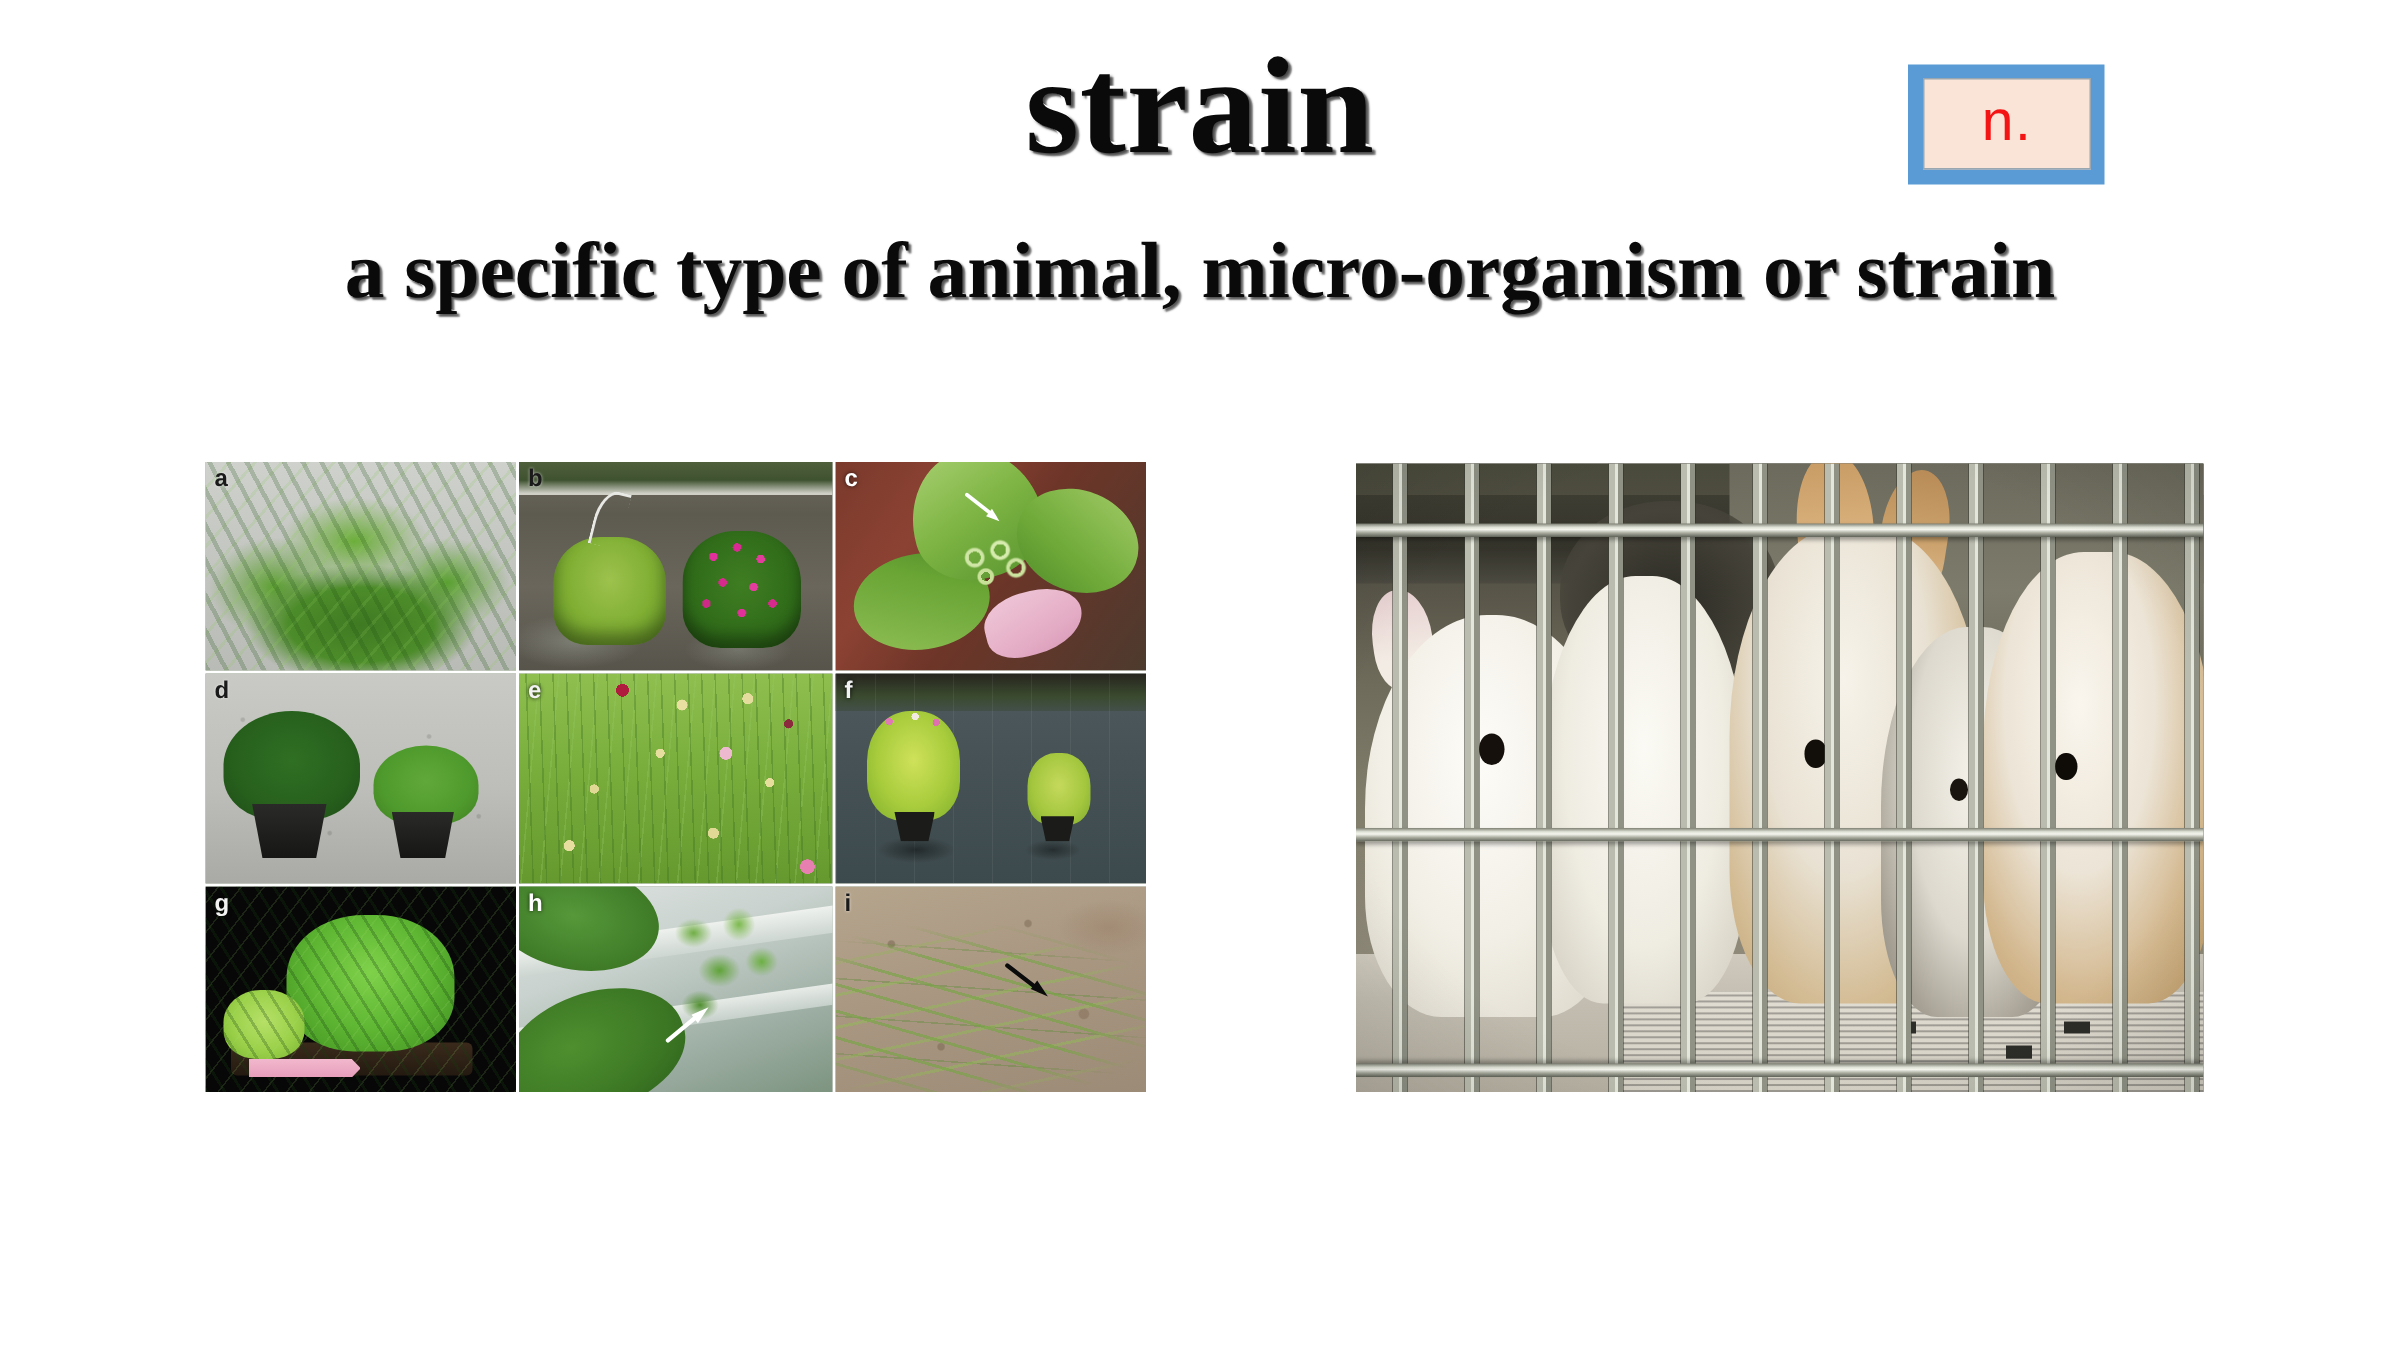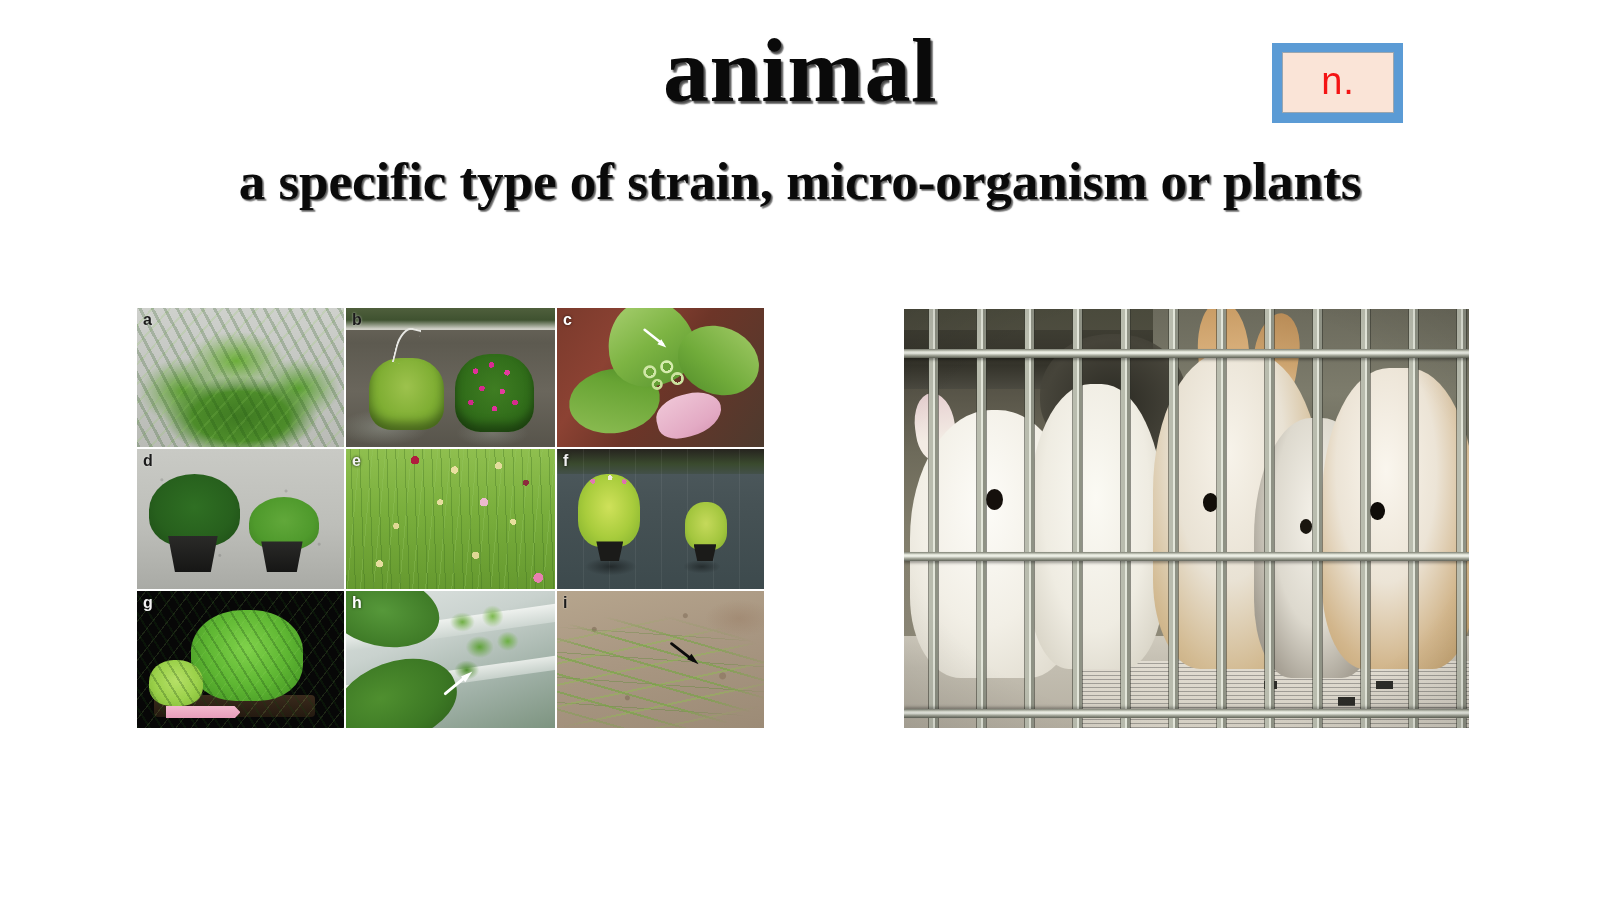--- a/index.html
+++ b/index.html
@@ -429,23 +429,23 @@
       box-shadow: 0 -2px 3px rgba(0,0,0,0.3); }
   .rb-vignette {
     background: radial-gradient(ellipse 92% 92% at 50% 48%, rgba(0,0,0,0) 55%, rgba(0,0,0,0.22) 100%);
   }
 </style>
 </head>
 <body>
 
 <div id="header">
 
-  <div id="word-title">animal</div>
-
-  <div id="definition-line">a specific type of strain, micro-organism or plants</div>
+  <div id="word-title">strain</div>
+
+  <div id="definition-line">a specific type of animal, micro-organism or strain</div>
 
   <div id="pos-badge">
     <div id="pos-badge-inner">
       <span id="pos-badge-text">n.</span>
     </div>
   </div>
 
 </div>
 
 <div id="plant-figure">

